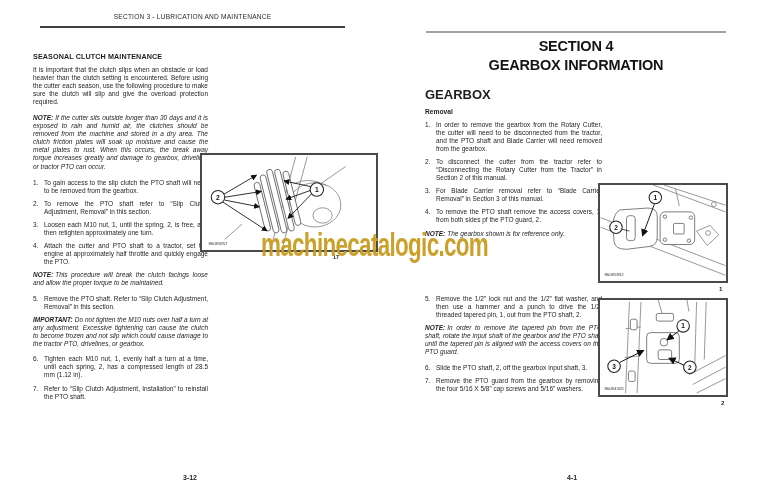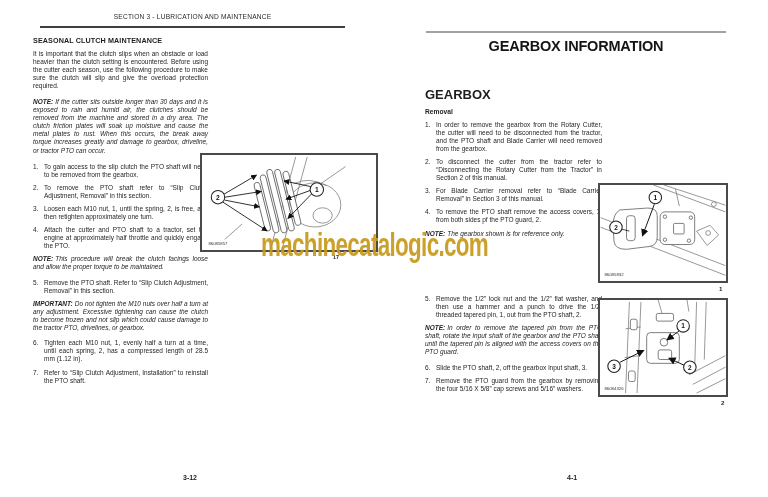--- a/index.html
+++ b/index.html
@@ -2,21 +2,21 @@
 <html><head>
 <meta charset="utf-8">
 <style>
   html,body{margin:0;padding:0;background:#e8e8e8;}
   #page{position:relative;width:768px;height:497px;background:#ffffff;overflow:hidden;
         font-family:"Liberation Sans",sans-serif;color:#1e1e1e;}
   .abs{position:absolute;}
   
   .lp-header{left:40px;top:13px;width:305px;text-align:center;font-size:6.6px;letter-spacing:.2px;color:#2a2a2a;}
   .lp-rule{left:40px;top:26px;width:305px;height:2px;background:#3f3f3f;}
-  .lp-col{left:33px;top:36px;width:175px;}
+  .lp-col{left:33px;top:52px;width:175px;}
   h2.sec{font-size:7.2px;margin:0 0 5px 0;font-weight:bold;letter-spacing:.1px;}
   .body,.note,.step{font-size:6.5px;line-height:1.24;text-align:justify;}
   .body{margin:0 0 8px 0;}
   .note{font-style:italic;margin:0 0 8px 0;}
   .note b,.imp b{font-weight:bold;margin-right:2px;}
   .imp{font-style:italic;font-size:6.5px;line-height:1.24;text-align:justify;margin:2px 0 7px 0;}
   .step{display:flex;margin:0 0 5px 0;}
   .step .n{width:11px;flex:none;}
   .step .t{flex:1;text-align:justify;}
   .fig{border:2px solid #4a4a4a;background:#fff;box-sizing:border-box;}
@@ -129,20 +129,21 @@
       </g>
       <text x="5" y="94" font-size="4.5" fill="#333">86085857</text>
     </svg>
   </div>
   <div class="abs figcap" style="left:333px;top:254px;">17</div>
 
   <div class="abs footer" style="left:183px;top:474px;">3-12</div>
 
   <div class="abs rp-rule"></div>
   <div class="abs rp-title">
+    <div>SECTION 4</div>
     <div>GEARBOX INFORMATION</div>
   </div>
 
   <div class="abs rp-colA">
     <h3 class="gb">GEARBOX</h3>
     <h4 class="rm">Removal</h4>
     <div class="step">
         <span class="n">1.</span>
         <span class="t">In order to remove the gearbox from the Rotary Cutter, the cutter will need to be disconnected from the tractor, and the PTO shaft and Blade Carrier will need removed from the gearbox.</span>
       </div>

